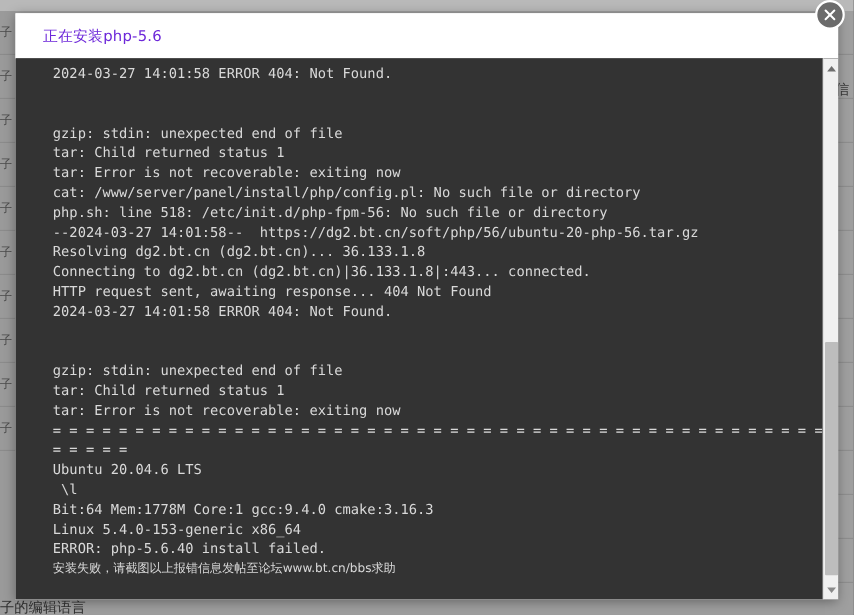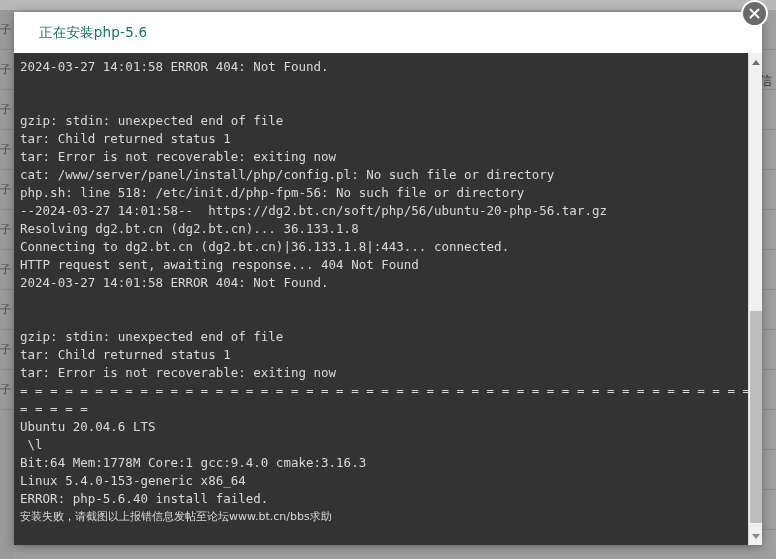--- a/index.html
+++ b/index.html
@@ -104,21 +104,21 @@
     height: 41px;
     flex: 0 0 41px;
     background: #ffffff;
     display: flex;
     align-items: center;
     padding-left: 25px;
   }
 
   #modal-title {
     font-size: 13.5px;
-    color: #0f766e;
+    color: #6d28d9;
     font-family: "DejaVu Sans", sans-serif;
     letter-spacing: 0.2px;
   }
 
   #modal-body {
     flex: 1 1 auto;
     position: relative;
     background: #333333;
     overflow: hidden;
   }
@@ -135,21 +135,21 @@
   }
 
   #terminal-lines {
     font-family: "DejaVu Sans Mono", monospace;
     font-size: 12.5px;
     line-height: 18px;
     color: #d9d9d9;
     white-space: pre;
   }
 
-  #terminal-lines .ln { display: block; min-height: 18px; }
+  #terminal-lines .ln { display: block; min-height: 18px; margin-left: 28px; }
   #terminal-lines .ln.cjk { font-family: "DejaVu Sans", sans-serif; font-size: 11px; }
 
   
   #terminal-scrollbar {
     position: absolute;
     right: 0; top: 0;
     width: 14px;
     bottom: 0;
     background: #f0f0f0;
     border-left: 1px solid #dedede;
@@ -230,20 +230,21 @@
       <div class="bd-row"></div>
       <div class="bd-row"></div>
       <div class="bd-row"></div>
       <div class="bd-row"></div>
       <div class="bd-row"></div>
       <div class="bd-row"></div>
     </div>
 
   <div id="backdrop-side-label">信</div>
 
+  <div id="backdrop-bottom-text">子的编辑语言</div>
 </div>
 
 <div id="modal">
 
   <div id="modal-header">
     <span id="modal-title">正在安装php-5.6</span>
   </div>
 
   <div id="modal-body">
 

